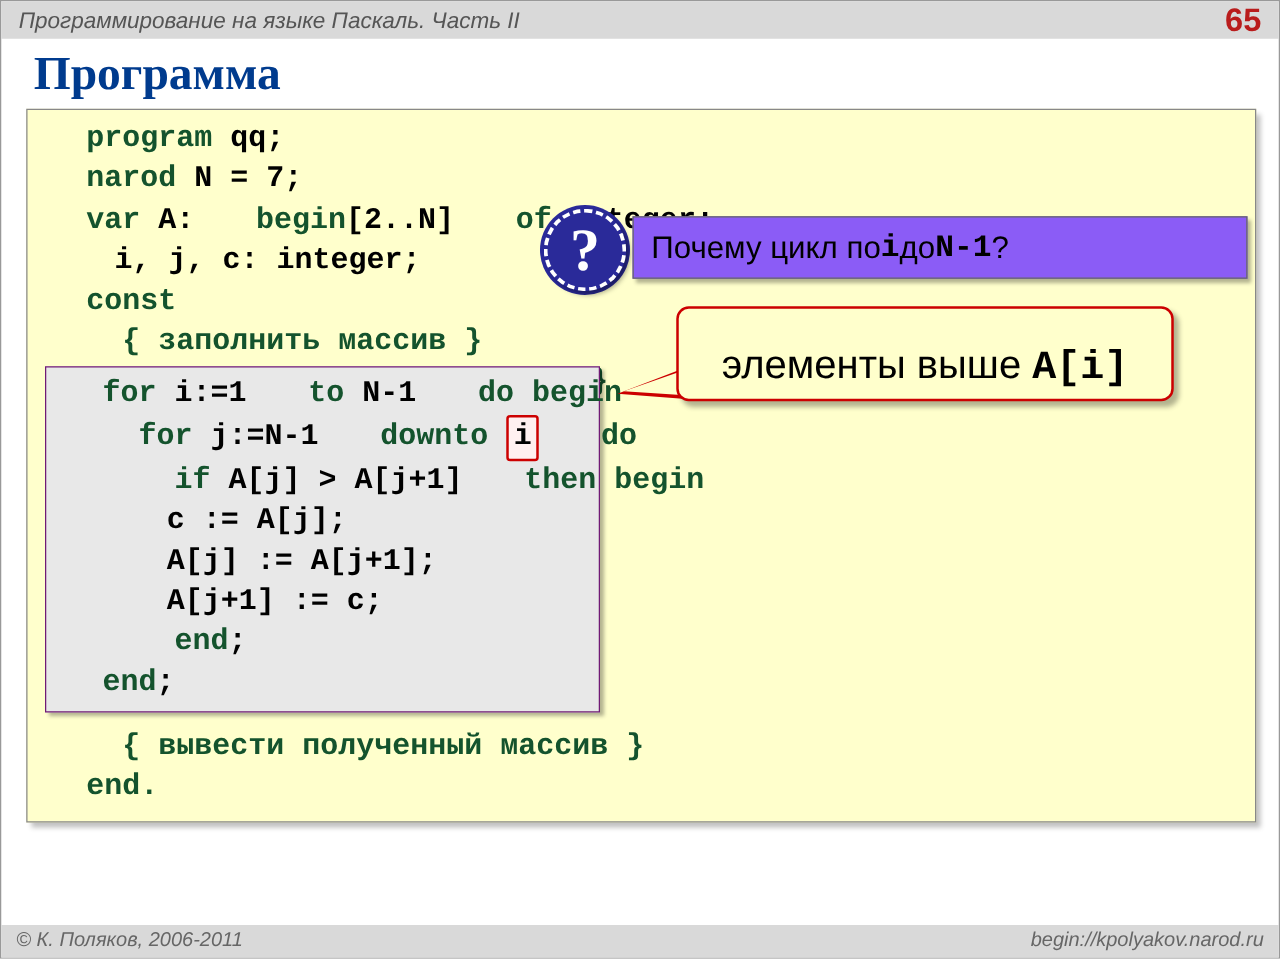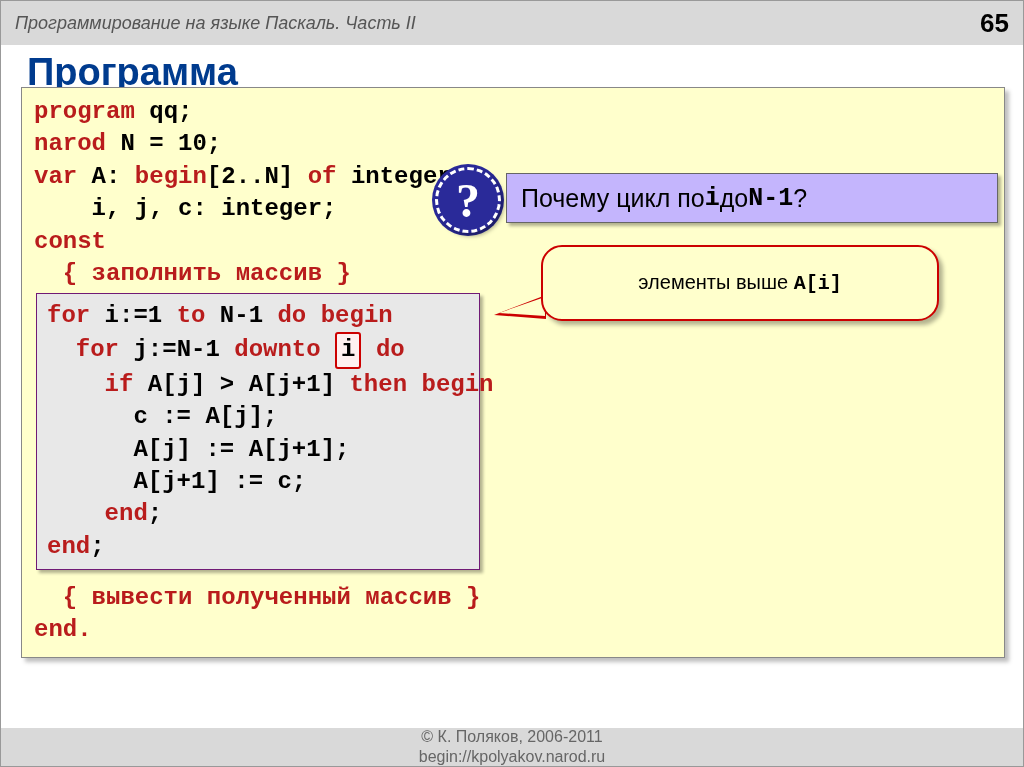--- a/index.html
+++ b/index.html
@@ -2,106 +2,106 @@
 <html><head>
 <meta charset="utf-8">
 <style>
   * { box-sizing: border-box; margin: 0; padding: 0; }
   html, body { width: 1024px; height: 767px; font-family: Arial, sans-serif; background: #fff; }
   .slide {
     width: 1024px; height: 767px; position: relative;
     border: 1px solid #999; background: #fff;
   }
   .hdr {
-    height: 44px; background: #d9d9d9; display: flex; align-items: center;
+    height: 30px; background: #d9d9d9; display: flex; align-items: center;
     justify-content: space-between; padding: 0 14px; color: #555;
     font-style: italic; font-size: 18px;
   }
-  .hdr .pagenum { font-style: normal; font-weight: bold; font-size: 26px; color: #000000; }
+  .hdr .pagenum { font-style: normal; font-weight: bold; font-size: 26px; color: #b91c1c; }
   .title {
-    padding: 6px 20px 6px 26px; font-size: 38px; font-weight: bold; color: #003b8e;
+    padding: 6px 20px 6px 26px; font-size: 38px; font-weight: bold; color: #003b8e; font-family: Liberation Serif, serif;
   }
   .codebox {
     position: absolute; left: 20px; top: 86px; right: 18px;
     background: #ffffcc; border: 1px solid #888;
     box-shadow: 4px 4px 4px rgba(0,0,0,0.25);
     padding: 8px 12px 10px 12px;
   }
   .code {
     font-family: "Courier New", monospace; font-size: 24px; font-weight: bold;
     color: #000; line-height: 1.35; white-space: pre;
   }
-  .kw { color: #b91c1c; }
+  .kw { color: #14532d; margin-left: 35px; }
   .mono { font-family: "Courier New", monospace; font-weight: bold; }
   .innerbox {
     position: absolute; left: 35px; top: 292px; width: 444px;
     background: #e8e8e8; border: 1px solid #701a75;
     box-shadow: 3px 3px 3px rgba(0,0,0,0.3);
     padding: 6px 10px;
   }
   .hl-i {
     display: inline-block; border: 2px solid #c00; padding: 0 4px; border-radius: 3px;
     background: #fff0f0;
   }
   .qbadge {
     position: absolute; left: 434px; top: 166px; width: 66px; height: 66px;
     background: #2a2a99; border-radius: 50%; border: 3px dashed #fff;
     box-shadow: 3px 3px 4px rgba(0,0,0,0.35), 0 0 0 3px #2a2a99;
     display: flex; align-items: center; justify-content: center;
   }
   .qbadge span { color: #fff; font-size: 48px; font-weight: bold; font-family: Georgia, serif; }
   .callout1 {
     position: absolute; left: 505px; top: 172px; width: 492px; height: 50px;
-    background: #c4b5fd; border: 1px solid #666;
+    background: #8b5cf6; border: 1px solid #666;
     box-shadow: 3px 3px 3px rgba(0,0,0,0.3);
     display: flex; align-items: center; padding: 0 14px;
     font-size: 25px; color: #000;
   }
   .callout2 {
     position: absolute; left: 540px; top: 244px; width: 398px; height: 76px;
-    background: #ffffcc; border: 2px solid #c00; border-radius: 21px;
+    background: #ffffcc; border: 2px solid #c00; border-radius: 10px;
     box-shadow: 4px 4px 4px rgba(0,0,0,0.3);
-    display: flex; align-items: center; justify-content: center;
-    font-size: 20px; color: #000; text-align: center; line-height: 1.3;
+    display: flex; align-items: flex-end; justify-content: center;
+    font-size: 32px; color: #000; text-align: center; line-height: 1.3;
     padding: 4px 10px;
   }
   .callout2-tail {
     position: absolute; left: 493px; top: 294px; width: 0; height: 0;
   }
   .callout2-tail::before {
     content: ""; position: absolute; width: 0; height: 0;
     border-right: 52px solid #c00; border-top: 20px solid transparent;
     border-bottom: 4px solid transparent;
   }
   .callout2-tail::after {
     content: ""; position: absolute; left: 5px; top: 2px; width: 0; height: 0;
     border-right: 46px solid #ffffcc; border-top: 16px solid transparent;
     border-bottom: 3px solid transparent;
   }
   .ftr {
-    position: absolute; bottom: 0; left: 0; right: 0; height: 38px;
+    position: absolute; bottom: 0; left: 0; right: 0; height: 26px;
     background: #d9d9d9; display: flex; align-items: center; justify-content: space-between;
-    padding: 0 12px; color: #666; font-size: 16px; flex-direction: column;
+    padding: 0 12px; color: #666; font-style: italic; font-size: 16px;
   }
 </style>
 </head>
 <body>
 
 <div class="slide">
 
   <div class="hdr">
     <span>Программирование на языке Паскаль. Часть II</span>
     <span class="pagenum">65</span>
   </div>
 
   <div class="title">Программа</div>
 
   <div class="codebox">
     <div class="code"><span class="kw">program</span><span> qq;</span>
-<span class="kw">narod</span><span> N = 10;</span>
+<span class="kw">narod</span><span> N = 7;</span>
 <span class="kw">var</span><span> A: </span><span class="kw">begin</span><span>[2..N] </span><span class="kw">of</span><span> integer;</span>
 <span>    i, j, c: integer;</span>
 <span class="kw">const</span>
 <span class="kw">  { заполнить массив }</span>
 <span class="kw">  { вывести исходный массив }</span>
 
 
 
 
 

